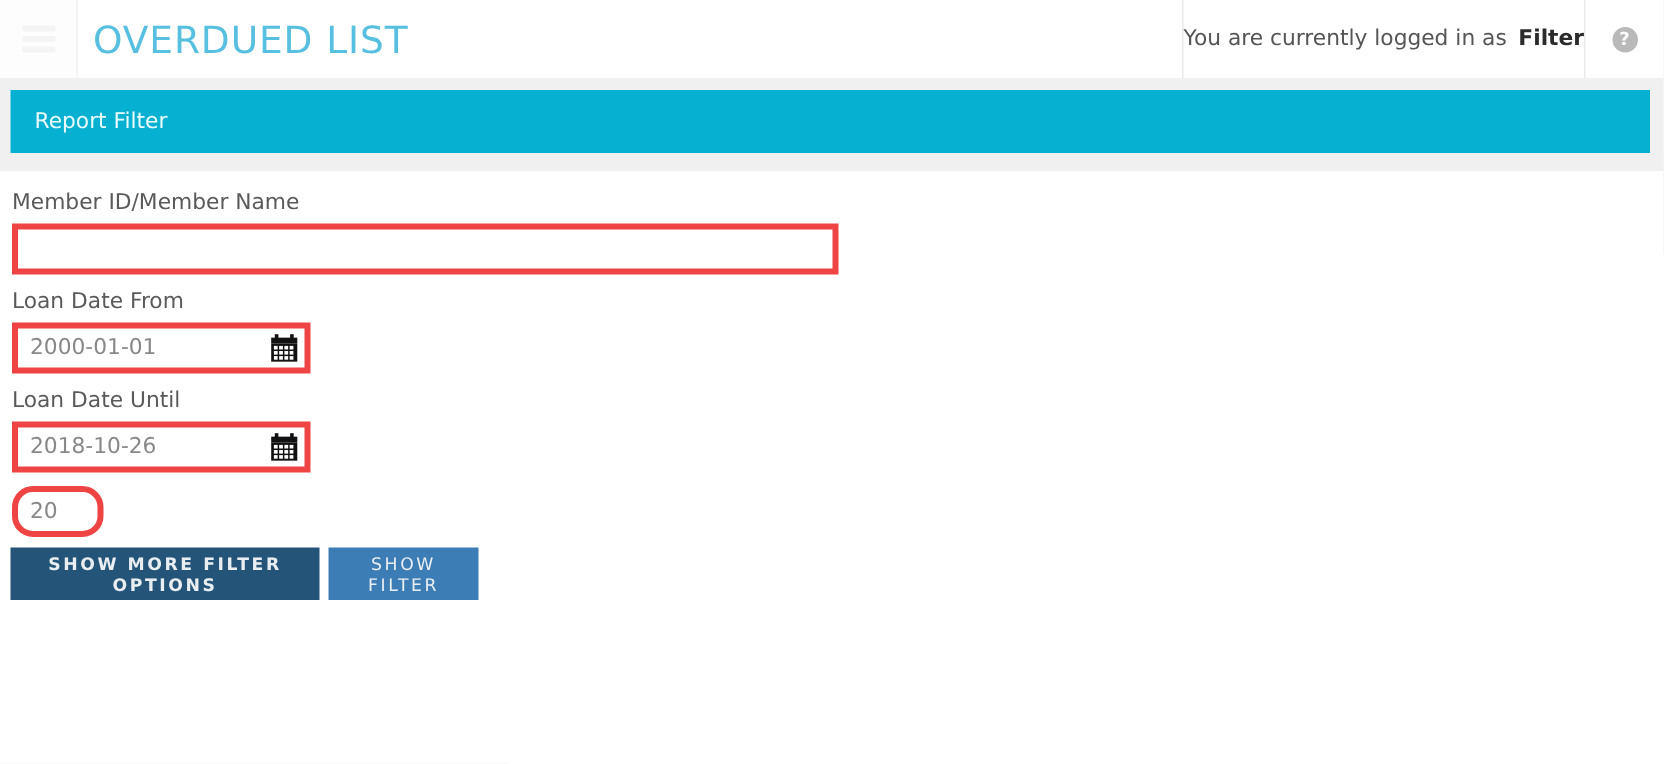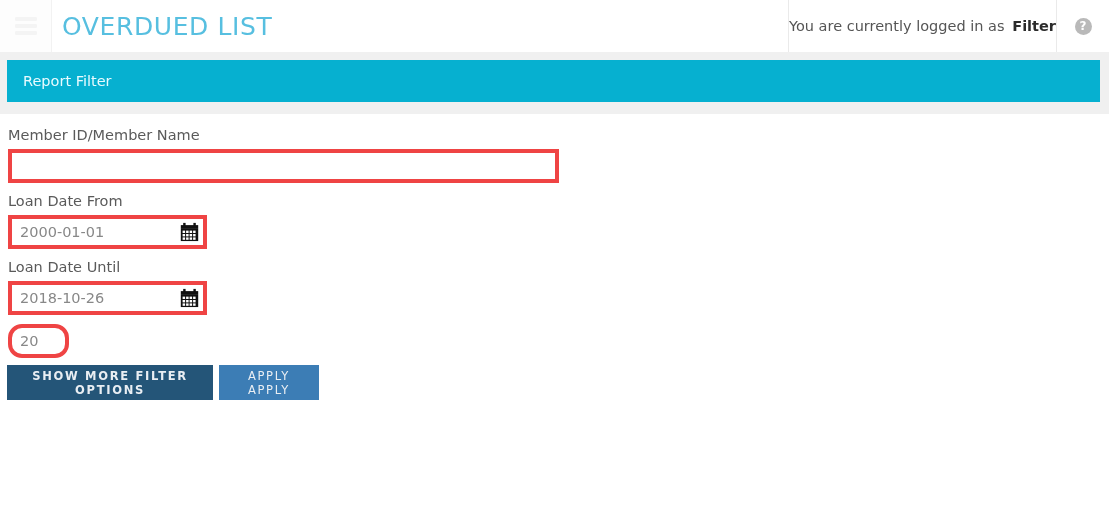--- a/index.html
+++ b/index.html
@@ -298,19 +298,19 @@
           <rect x="13.1" y="14.9" width="2.5" height="2.4" fill="#ffffff"></rect>
         </svg>
       </span>
     </div>
 
     <input class="text-input input-record" type="text" value="20" style="">
 
 
     <div class="btn-row">
       <button class="btn btn-show-more">SHOW MORE FILTER OPTIONS</button>
-      <button class="btn btn-apply">APPLY APPLY</button>
+      <button class="btn btn-apply">SHOW FILTER</button>
     </div>
 
   </div>
 
   <div class="footer-strip"></div>
 </div>
 
 </body></html>

